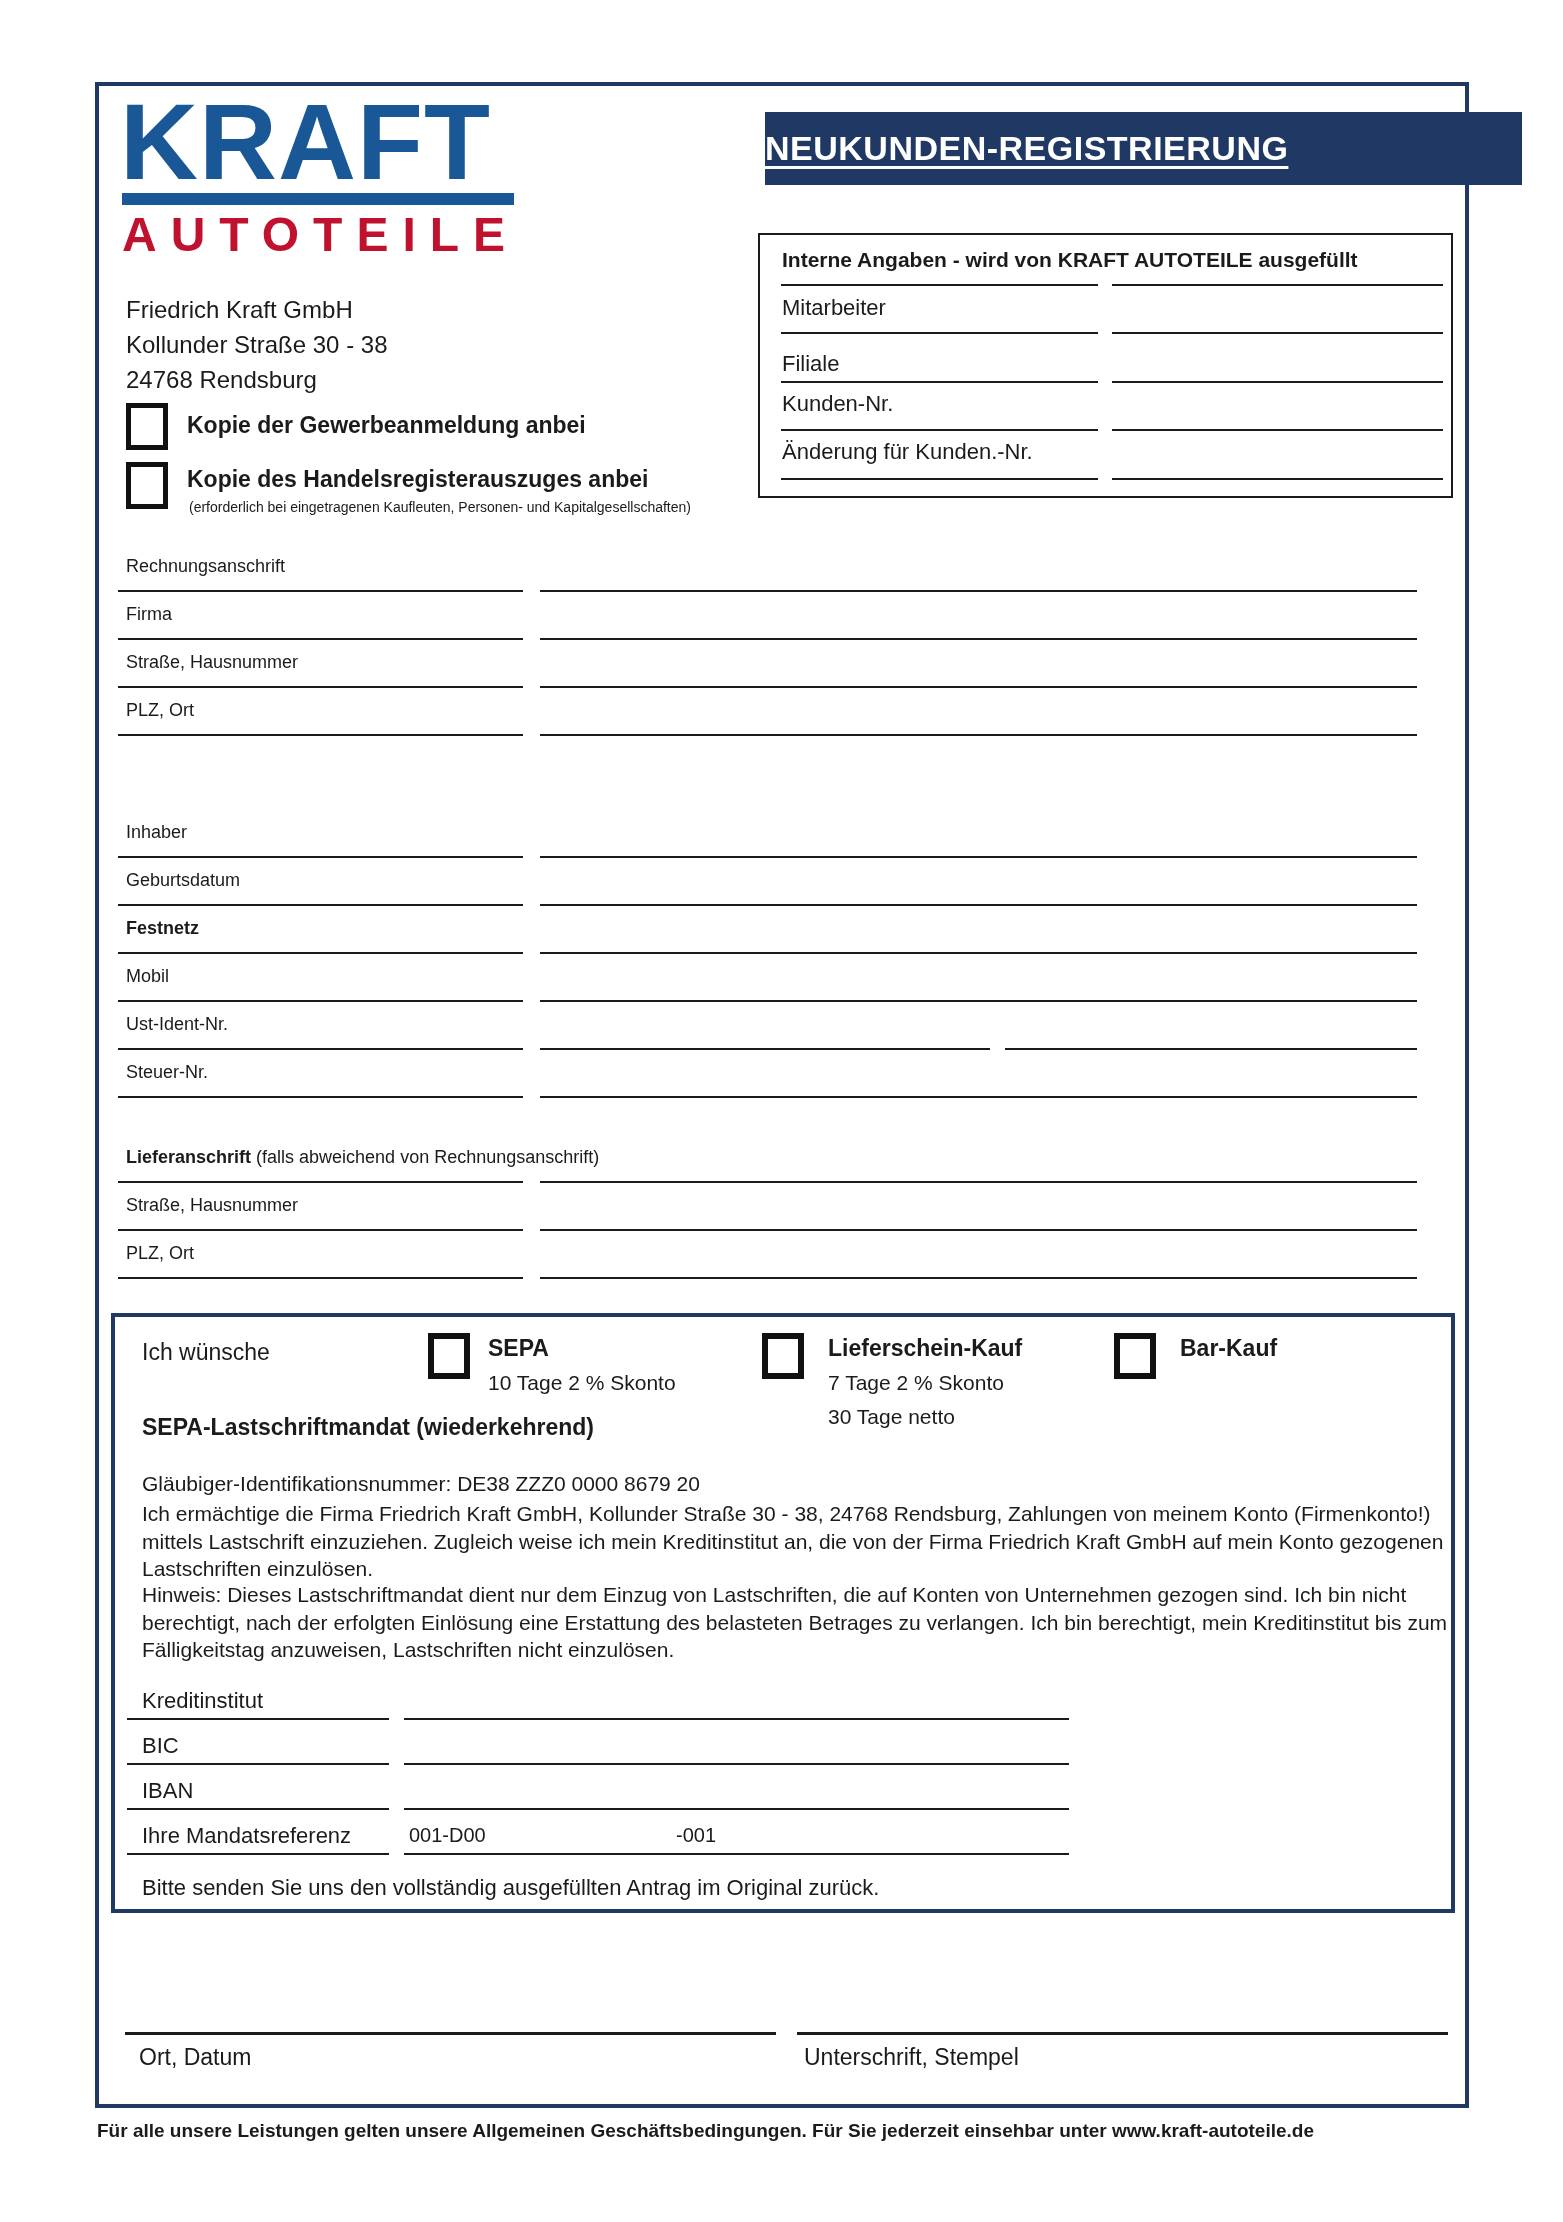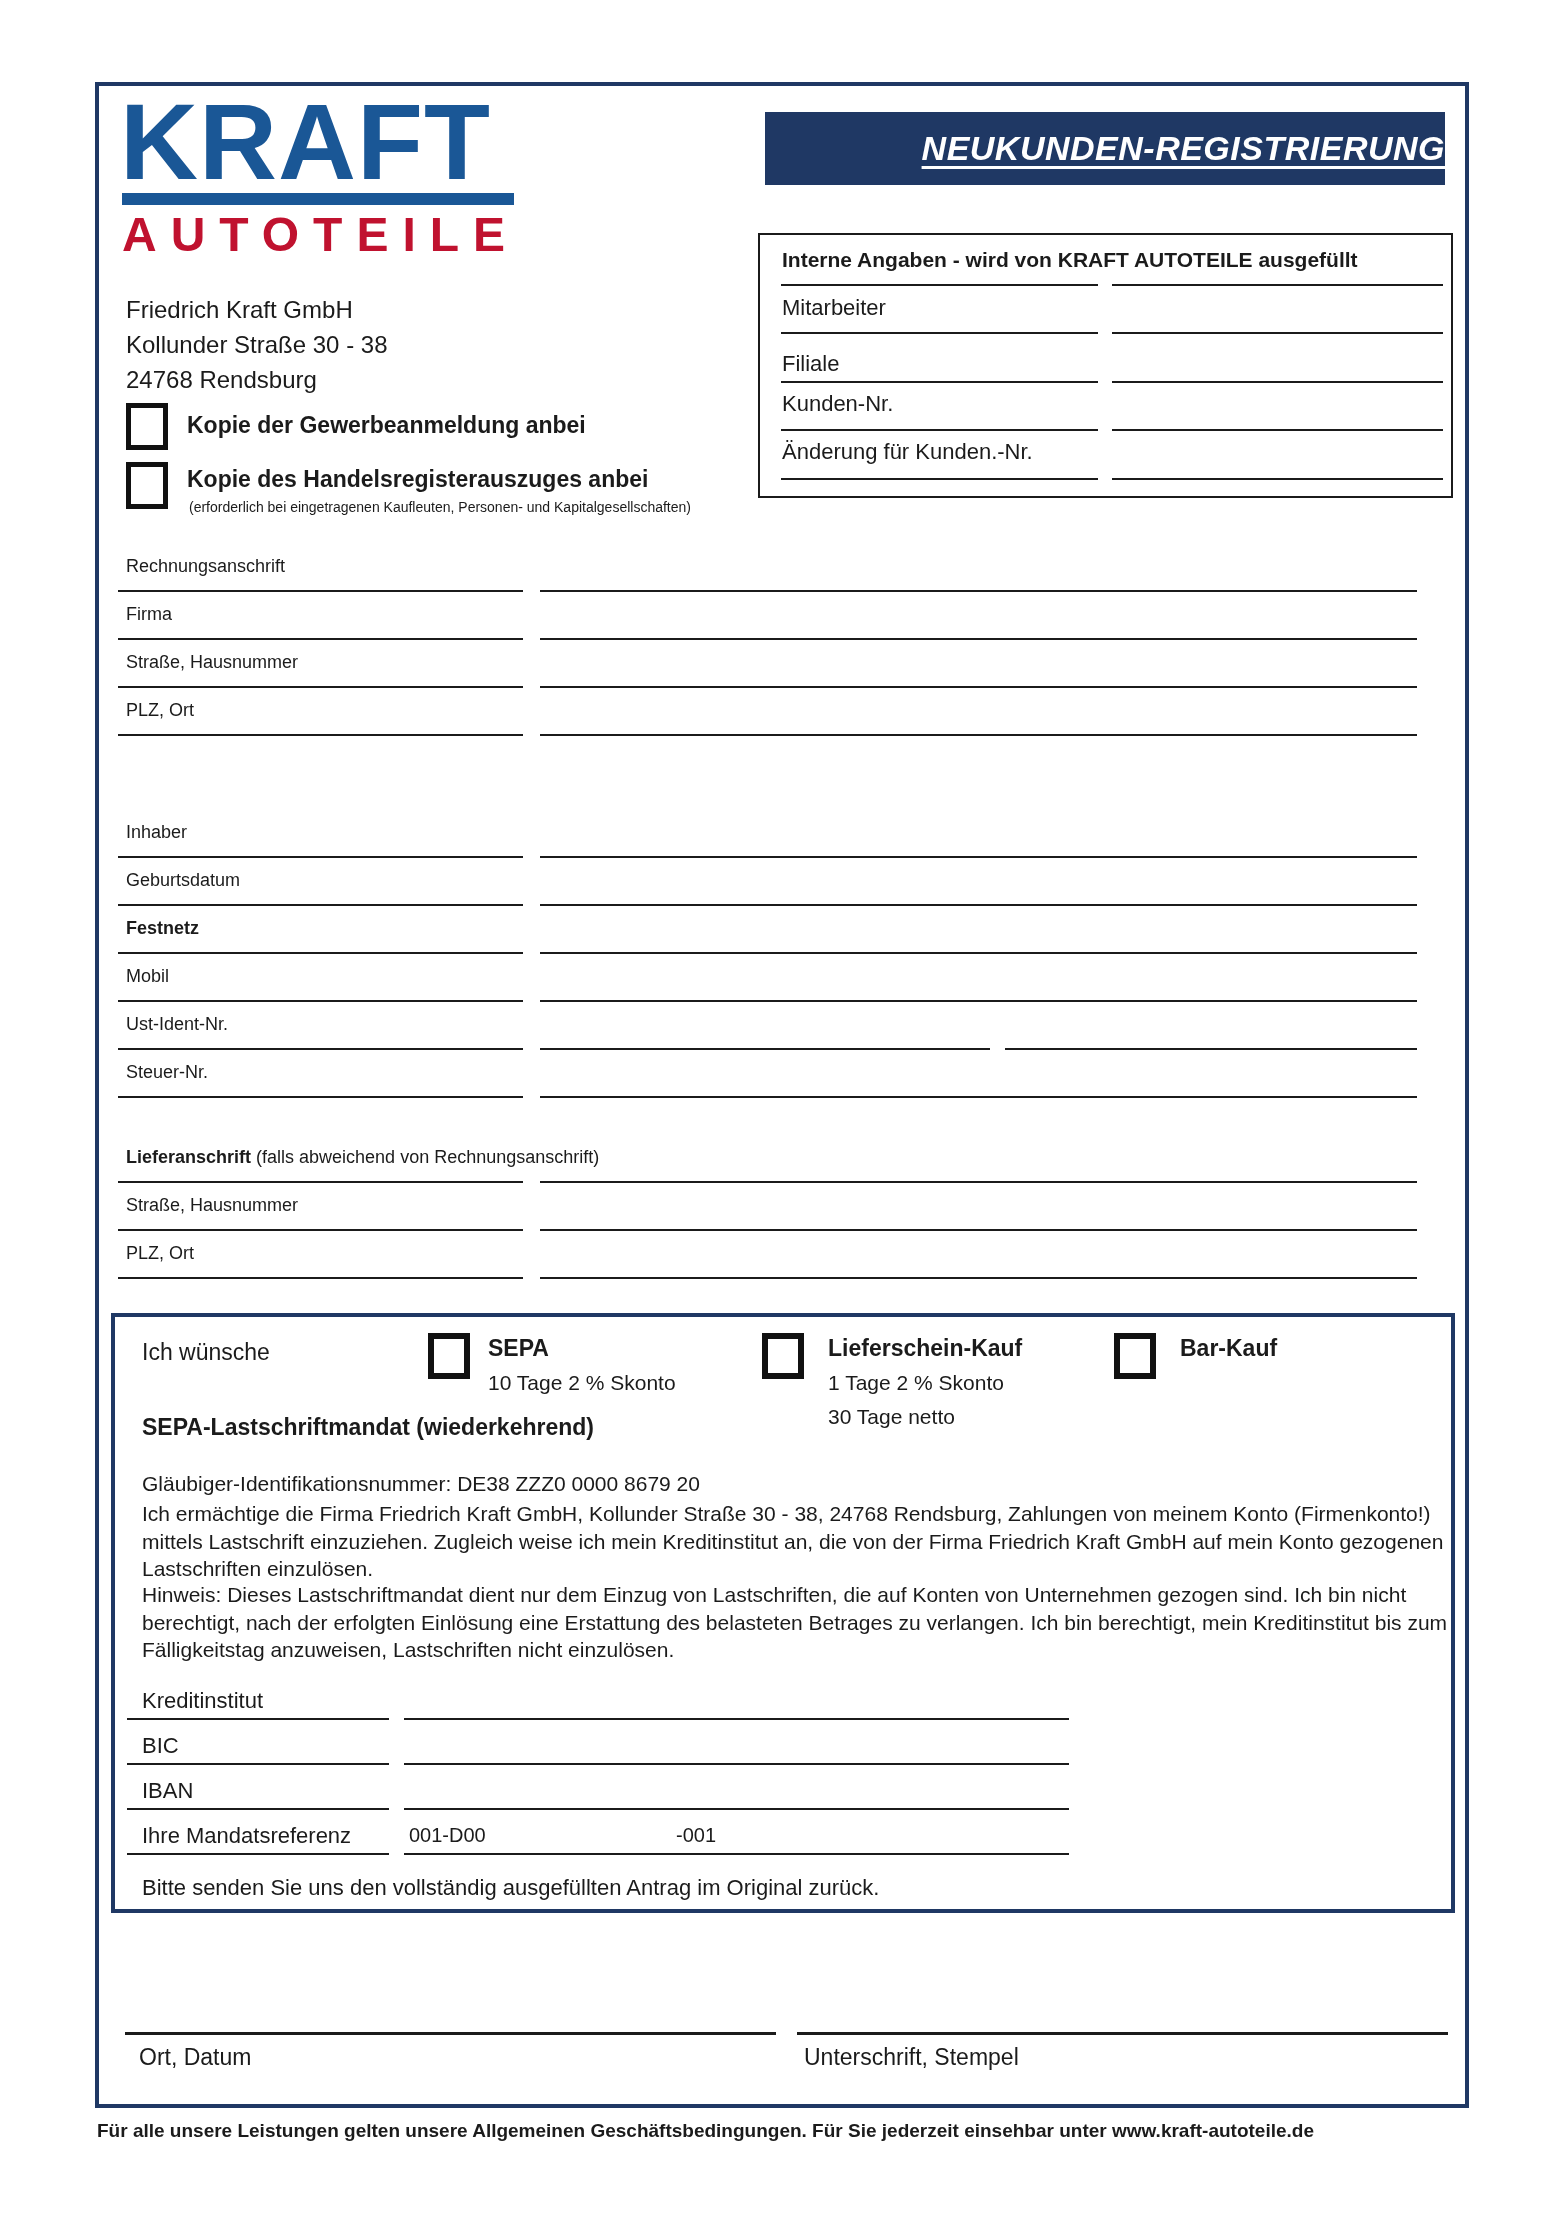--- a/index.html
+++ b/index.html
@@ -20,22 +20,22 @@
 
   .company { left: 126px; top: 292px; font-size: 24px; line-height: 35px; }
 
   
   .cb { border: 5px solid #111; background: #fff; }
   .cb-small { width: 42px; height: 47px; }
   .att-label { font-size: 23px; font-weight: bold; }
   .att-note { font-size: 14px; }
 
   
-  .titlebar { left: 765px; top: 112px; width: 680px; height: 73px; background: #1F3864;
-              display: flex; align-items: center; justify-content: flex-end; font-style: italic; }
+  .titlebar { left: 765px; top: 112px; width: 757px; height: 73px; background: #1F3864;
+              display: flex; align-items: center; justify-content: flex-start; }
   .titletext { color: #ffffff; font-size: 34px; font-weight: bold; text-decoration: underline;
                text-underline-offset: 6px; letter-spacing: 0.5px; }
 
   
   .internal-box { left: 758px; top: 233px; width: 695px; height: 265px; border: 2px solid #1b1b1b; }
   .ib-title { position: absolute; left: 22px; top: 13px; font-size: 21px; font-weight: bold; white-space: nowrap; }
   .ib-label { position: absolute; left: 22px; font-size: 22px; white-space: nowrap; }
   .ib-line { position: absolute; height: 2px; background: #1b1b1b; }
   .ib-line.l { left: 21px; width: 317px; }
   .ib-line.r { left: 352px; width: 331px; }
@@ -189,21 +189,21 @@
 
   <div class="abs sepa-box">
     <div class="txt" style="left:27px; top:22px;">Ich wünsche</div>
 
     <div class="cb-pay" style="left:313px; top:16px;"></div>
     <div class="txt opt-label" style="left:373px; top:18px;">SEPA</div>
     <div class="txt sub" style="left:373px; top:54px;">10 Tage 2 % Skonto</div>
 
     <div class="cb-pay" style="left:647px; top:16px;"></div>
     <div class="txt opt-label" style="left:713px; top:18px;">Lieferschein-Kauf</div>
-    <div class="txt sub" style="left:713px; top:54px;">1 Tage 2 % Skonto</div>
+    <div class="txt sub" style="left:713px; top:54px;">7 Tage 2 % Skonto</div>
     <div class="txt sub" style="left:713px; top:88px;">30 Tage netto</div>
 
     <div class="cb-pay" style="left:999px; top:16px;"></div>
     <div class="txt opt-label" style="left:1065px; top:18px;">Bar-Kauf</div>
 
     <div class="sepa-heading">SEPA-Lastschriftmandat (wiederkehrend)</div>
     <div class="sepa-line-txt" style="top:155px;">Gläubiger-Identifikationsnummer: DE38 ZZZ0 0000 8679 20</div>
 
     <div class="sepa-para" style="top:183px;">Ich ermächtige die Firma Friedrich Kraft GmbH, Kollunder Straße 30 - 38, 24768 Rendsburg, Zahlungen von meinem Konto (Firmenkonto!) mittels Lastschrift einzuziehen. Zugleich weise ich mein Kreditinstitut an, die von der Firma Friedrich Kraft GmbH auf mein Konto gezogenen Lastschriften einzulösen.</div>
     <div class="sepa-para" style="top:264px;">Hinweis: Dieses Lastschriftmandat dient nur dem Einzug von Lastschriften, die auf Konten von Unternehmen gezogen sind. Ich bin nicht berechtigt, nach der erfolgten Einlösung eine Erstattung des belasteten Betrages zu verlangen. Ich bin berechtigt, mein Kreditinstitut bis zum Fälligkeitstag anzuweisen, Lastschriften nicht einzulösen.</div>

